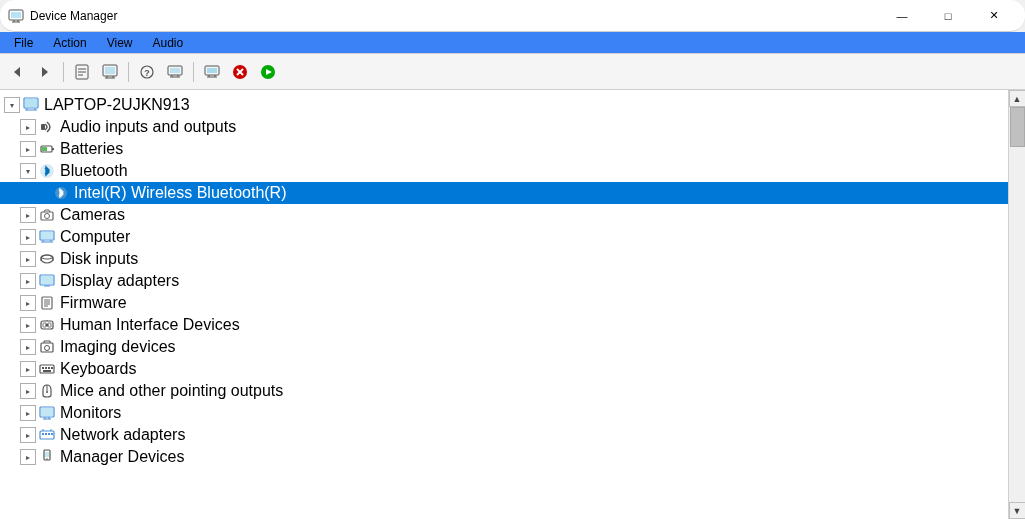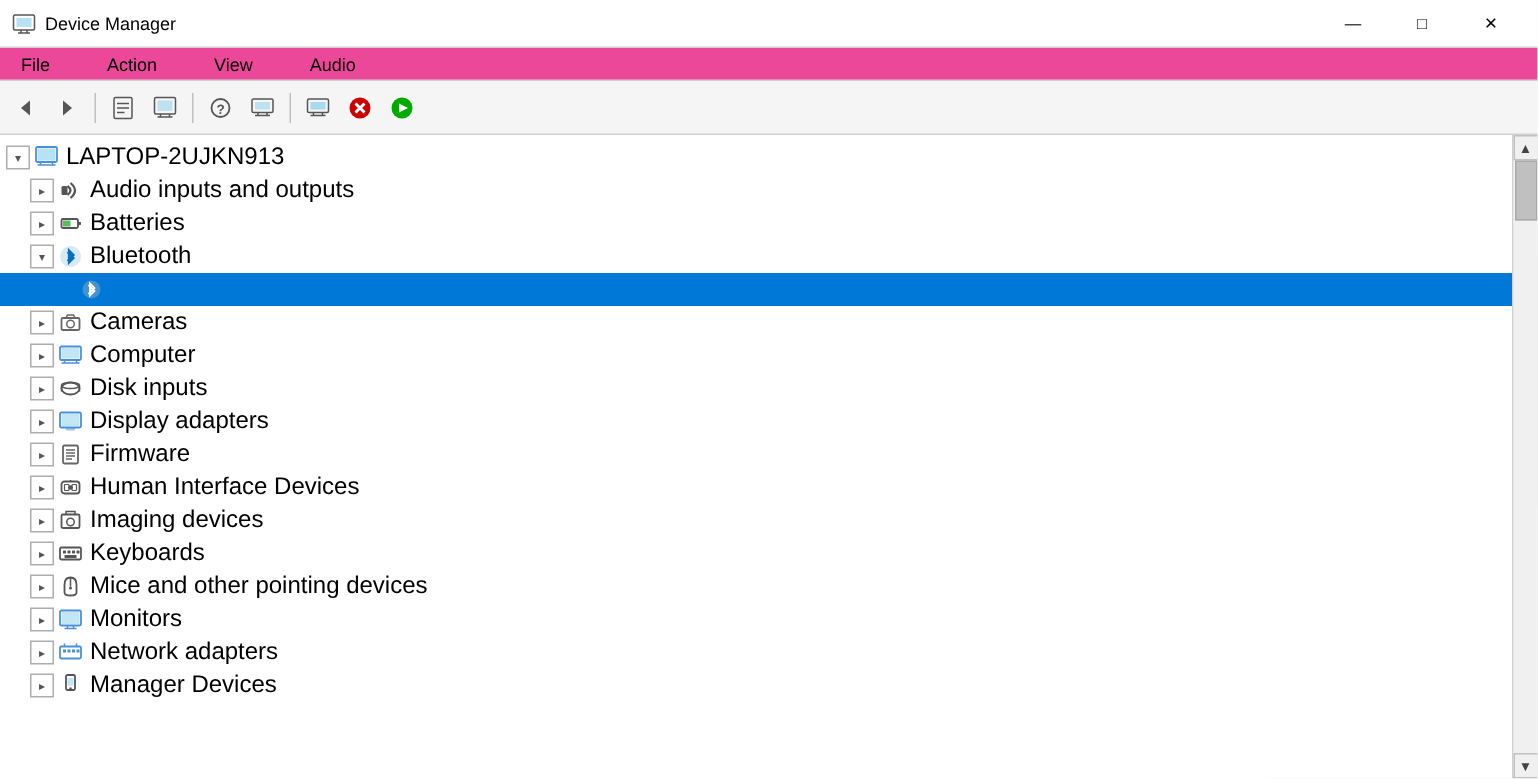--- a/index.html
+++ b/index.html
@@ -14,20 +14,21 @@
 
     
     .titlebar {
       background: #ffffff;
       height: 32px;
       display: flex;
       align-items: center;
       padding: 0 8px;
       border-bottom: 1px solid #d0d0d0;
       user-select: none;
+      border-radius: 15px;
     }
     .titlebar-icon {
       width: 16px;
       height: 16px;
       margin-right: 6px;
       flex-shrink: 0;
     }
     .titlebar-title {
       flex: 1;
       font-size: 12px;
@@ -45,27 +46,26 @@
       justify-content: center;
       cursor: pointer;
       font-size: 11px;
       color: #000;
       background: transparent;
       border: none;
     }
 
     
     .menubar {
-      background: #ec4899;
+      background: #3b82f6;
       height: 22px;
       display: flex;
       align-items: center;
       padding: 0 4px;
       border-bottom: 1px solid #d0d0d0;
-      gap: 18px;
     }
     .menu-item {
       padding: 2px 10px;
       cursor: pointer;
       font-size: 12px;
       color: #000;
       height: 22px;
       display: flex;
       align-items: center;
     }
@@ -362,20 +362,21 @@
     </div>
 
     <div class="tree-item tree-indent-2 selected">
       <div class="no-expand"></div>
       <div class="item-icon">
         <svg width="16" height="16" viewBox="0 0 16 16">
           <circle cx="8" cy="8" r="6" fill="#5599cc" opacity="0.8"></circle>
           <path d="M6,5 L10,9 L7,12 L7,4 L10,7 L6,11" fill="none" stroke="white" stroke-width="1.2"></path>
         </svg>
       </div>
+      <span class="item-label">Intel(R) Wireless Bluetooth(R)</span>
     </div>
 
     <div class="tree-item tree-indent-1">
       <div class="expand-btn">▸</div>
       <div class="item-icon">
         <svg width="16" height="16" viewBox="0 0 16 16">
           <rect x="2" y="5" width="12" height="8" rx="1" fill="none" stroke="#666" stroke-width="1.2"></rect>
           <circle cx="8" cy="9" r="2.5" fill="none" stroke="#666" stroke-width="1"></circle>
           <path d="M5,5 L6,3 L10,3 L11,5" fill="none" stroke="#666" stroke-width="1"></path>
         </svg>
@@ -479,21 +480,21 @@
 
     <div class="tree-item tree-indent-1">
       <div class="expand-btn">▸</div>
       <div class="item-icon">
         <svg width="16" height="16" viewBox="0 0 16 16">
           <path d="M8,2 Q4,2 4,7 L4,12 Q4,14 8,14 Q12,14 12,12 L12,7 Q12,2 8,2Z" fill="none" stroke="#555" stroke-width="1.2"></path>
           <line x1="8" y1="2" x2="8" y2="8" stroke="#555" stroke-width="1"></line>
           <circle cx="8" cy="9" r="1" fill="#555"></circle>
         </svg>
       </div>
-      <span class="item-label">Mice and other pointing devices</span>
+      <span class="item-label">Mice and other pointing outputs</span>
     </div>
 
     <div class="tree-item tree-indent-1">
       <div class="expand-btn">▸</div>
       <div class="item-icon">
         <svg width="16" height="16" viewBox="0 0 16 16">
           <rect x="1" y="2" width="14" height="10" rx="1" fill="none" stroke="#4a90d9" stroke-width="1.2"></rect>
           <rect x="2" y="3" width="12" height="8" fill="#87CEEB" opacity="0.5"></rect>
           <line x1="6" y1="12" x2="6" y2="14" stroke="#4a90d9" stroke-width="1"></line>
           <line x1="10" y1="12" x2="10" y2="14" stroke="#4a90d9" stroke-width="1"></line>

